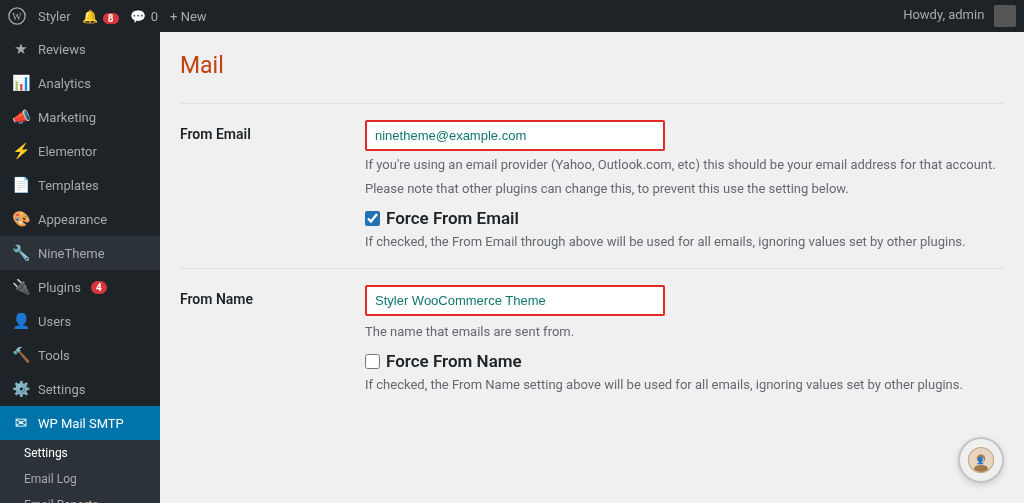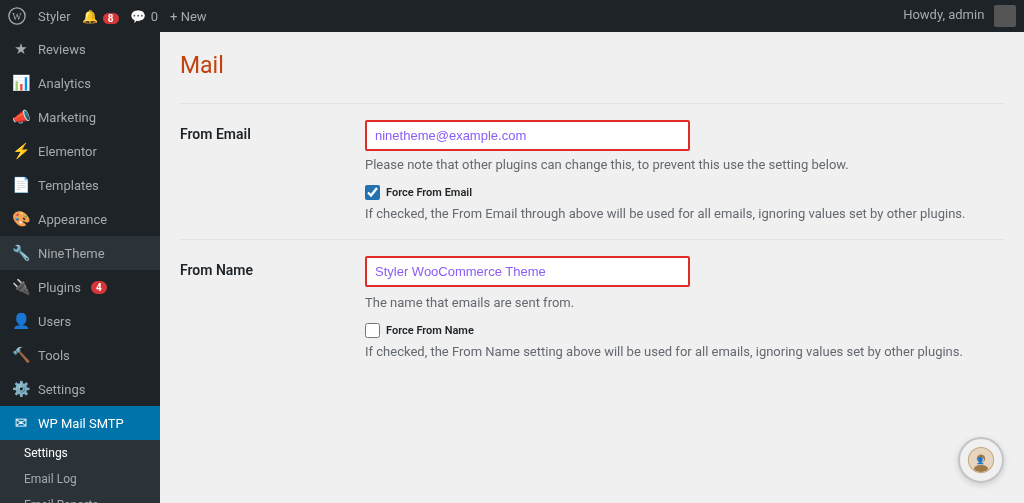--- a/index.html
+++ b/index.html
@@ -103,32 +103,32 @@
       margin-bottom: 10px;
     }
 
     .description { color: #646970; font-size: 13px; margin-top: 4px; line-height: 1.5; }
 
     
     .input-text {
       border: 1px solid #c3c4c7;
       padding: 6px 8px;
       font-size: 13px;
-      width: 325px;
-      color: #8b5cf6;
+      width: 300px;
+      color: #0f766e;
       border-radius: 2px;
       outline: none;
     }
     .input-text.error-border {
       border: 2px solid #e02b27;
     }
 
     .checkbox-row { display: flex; align-items: center; gap: 6px; margin: 10px 0 4px 0; }
     .checkbox-row input[type="checkbox"] { width: 15px; height: 15px; cursor: pointer; accent-color: #2271b1; }
-    .checkbox-label { font-size: 11px; font-weight: 600; color: #1d2327; }
+    .checkbox-label { font-size: 17px; font-weight: 600; color: #1d2327; }
 
     
     .help-btn {
       position: fixed;
       bottom: 20px;
       right: 20px;
       width: 46px;
       height: 46px;
       border-radius: 50%;
       background: #f0f0f1;
@@ -265,20 +265,21 @@
 
   <div id="wpcontent">
     <div class="wrap">
       <h1 class="page-title">Mail</h1>
 
 
       <div class="section-row">
         <div class="section-label">From Email</div>
         <div class="section-content">
           <input type="text" class="input-text error-border" value="ninetheme@example.com" style="">
+          <p class="description">If you're using an email provider (Yahoo, Outlook.com, etc) this should be your email address for that account.</p>
           <p class="description">Please note that other plugins can change this, to prevent this use the setting below.</p>
           <div class="checkbox-row">
             <input type="checkbox" id="force-from-email" checked="" style="">
             <label for="force-from-email" class="checkbox-label">Force From Email</label>
           </div>
           <p class="description">If checked, the From Email through above will be used for all emails, ignoring values set by other plugins.</p>
         </div>
       </div>
 
       <div class="section-row">

